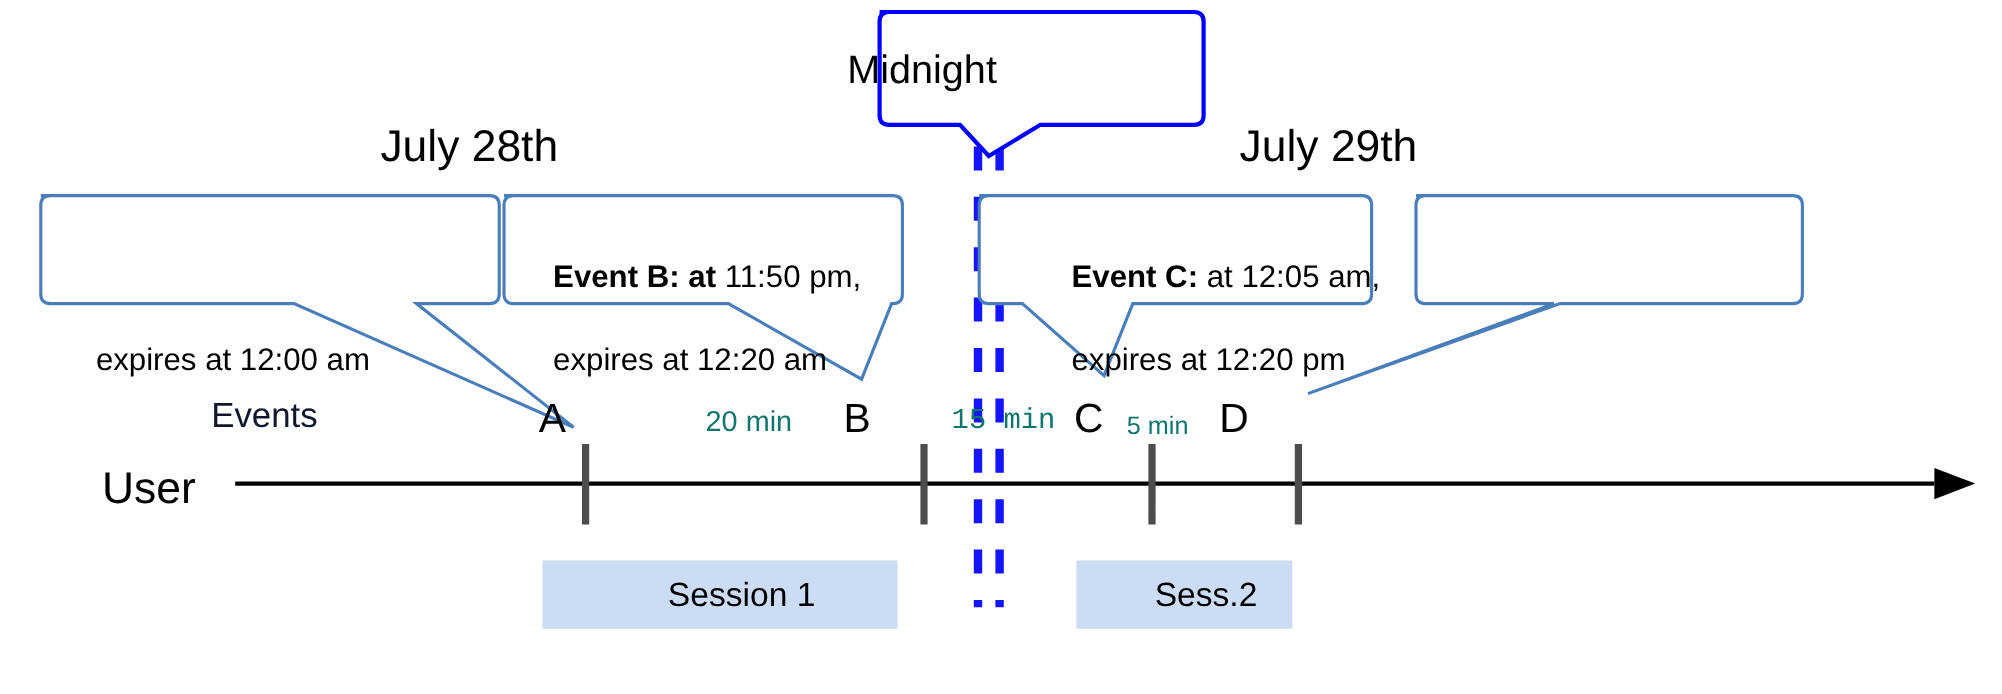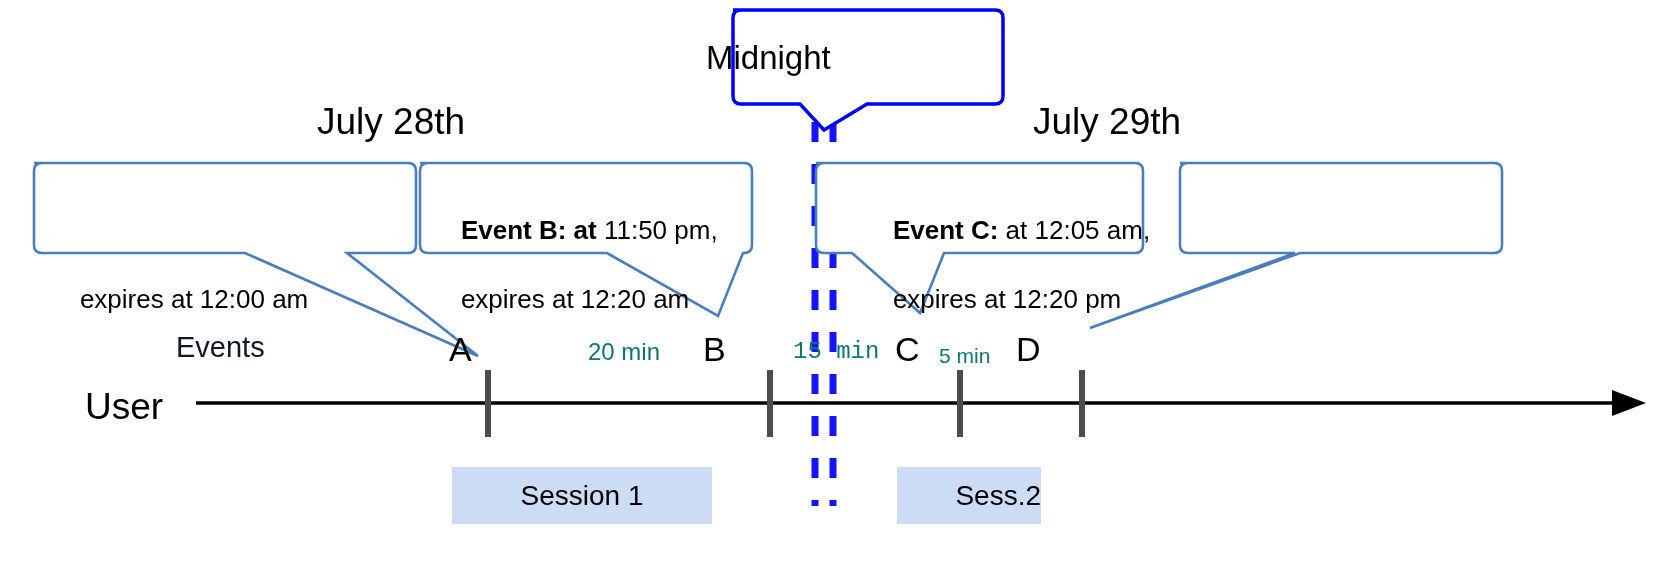--- a/index.html
+++ b/index.html
@@ -70,20 +70,21 @@
   }
   .callout-text b {
     font-weight: bold;
   }
   .session-box {
     position: absolute;
     background: #ccdcf5;
     display: flex;
     align-items: center;
     justify-content: center;
+    padding-left: 36px;
   }
   .session-label {
     font-size: 28px;
     color: #000;
   }
 </style>
 </head>
 <body>
 
 <div id="stage">
@@ -152,17 +153,17 @@
   <div class="txt event-letter" style="left:895px; top:329px;">C</div>
   <div class="txt event-letter" style="left:1016px; top:329px;">D</div>
 
   <div class="txt gap-label" style="left:588px; top:338px;">20 min</div>
   <div class="txt gap-label" style="left:793px; top:338px;font-family:Liberation Mono, monospace;">15 min</div>
   <div class="txt gap-label small" style="left:939px; top:344px;">5 min</div>
 
   <div class="session-box" style="left:452px; top:467px; width:260px; height:57px;">
     <span class="session-label">Session 1</span>
   </div>
-  <div class="session-box" style="left:897px; top:467px; width:144px; height:57px;justify-content:flex-end;">
+  <div class="session-box" style="left:897px; top:467px; width:144px; height:57px;">
     <span class="session-label">Sess.2</span>
   </div>
 
 </div>
 
 </body></html>

